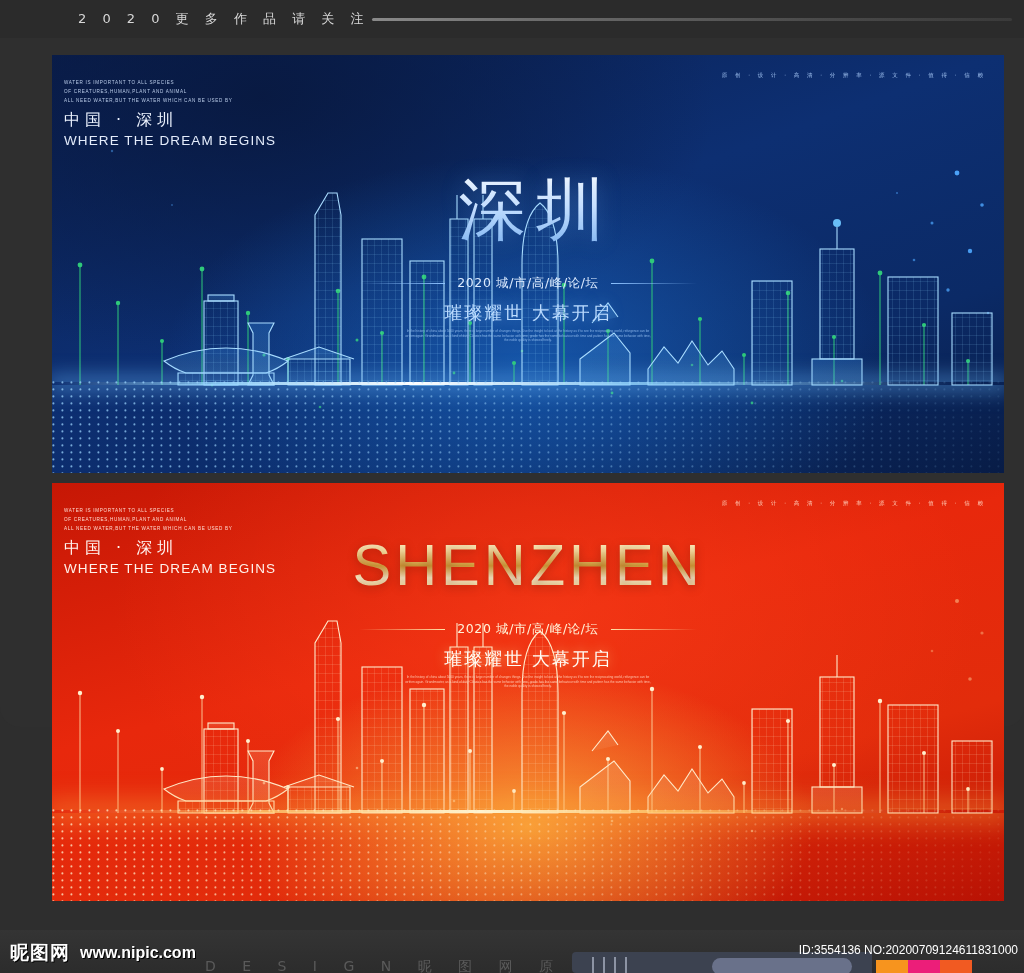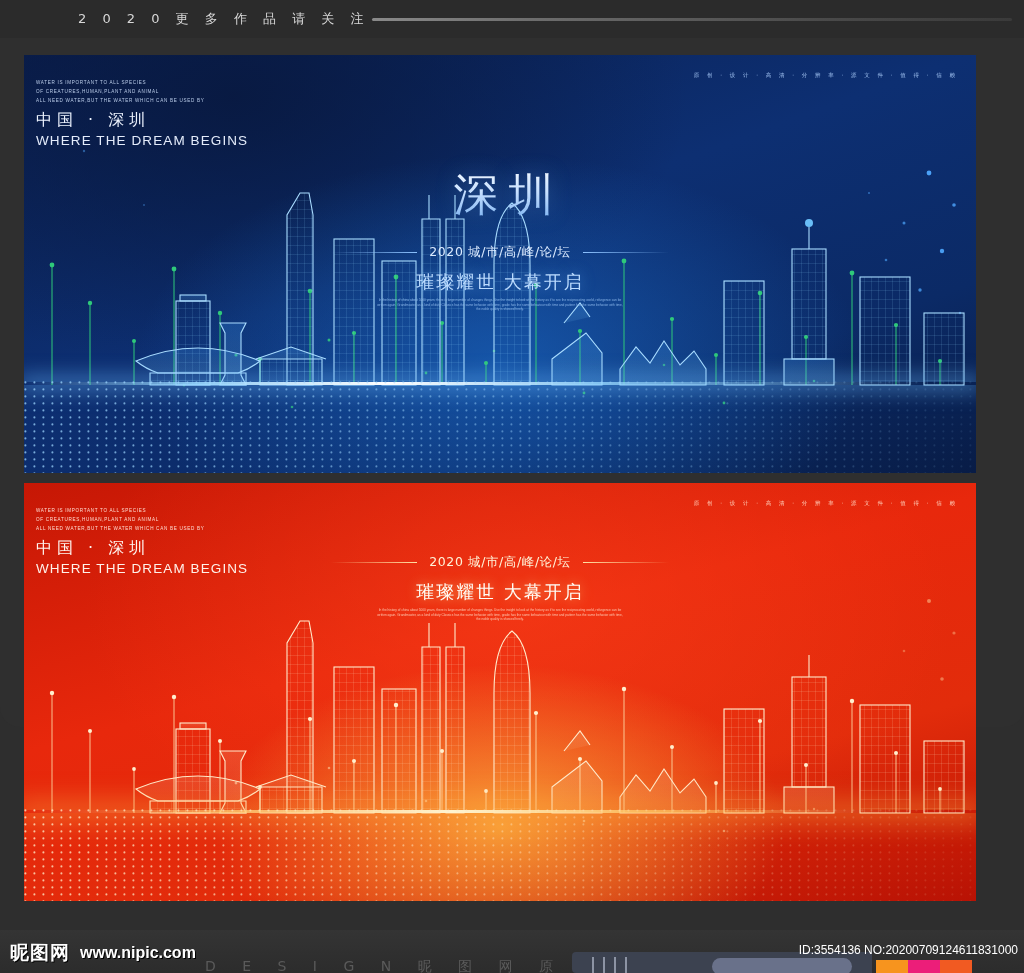--- a/index.html
+++ b/index.html
@@ -19,21 +19,21 @@
     font-size:13px; letter-spacing:6px; color:#d8d8d8;
     white-space:nowrap; font-family:"DejaVu Sans", sans-serif;
   }
   .topbar-rule {
     position:absolute; left:372px; top:18px; width:640px; height:3px;
     background:linear-gradient(90deg,#8a8a8a 0%,#6d6d6d 25%,#4a4a4a 70%,#3a3a3a 100%);
     border-radius:2px;
   }
 
   
-  .banner { position:absolute; left:24px; width:952px; overflow:hidden; }
+  .banner { position:absolute; left:52px; width:952px; overflow:hidden; }
   .banner-inner { position:absolute; inset:0; }
 
   .corner-text {
     position:absolute; left:12px; top:24px; width:330px;
     font-size:4.6px; line-height:8px; letter-spacing:.7px;
     white-space:nowrap; font-family:"Liberation Sans", sans-serif;
   }
   .corner-text div { margin-bottom:1px; }
 
   .cn-city {
@@ -74,21 +74,21 @@
     background:
       radial-gradient(ellipse 520px 300px at 50% 74%, rgba(30,120,220,.55) 0%, rgba(14,60,140,0) 70%),
       radial-gradient(ellipse 700px 420px at 22% 10%, rgba(8,24,62,.85) 0%, rgba(8,24,62,0) 65%),
       linear-gradient(160deg,#0a1f50 0%,#0d2f72 45%,#0b2a66 75%,#081c46 100%);
   }
   #blue-banner .corner-text { color:#b9cbe8; }
   #blue-banner .cn-city { color:#eef4ff; }
   #blue-banner .en-tag { color:#e4ecfb; }
   #blue-banner .top-right-tag { color:#9fc0ef; }
   #blue-banner .big-title {
-    font-size:45px; letter-spacing:10px;
+    font-size:68px; letter-spacing:10px;
     font-family:"DejaVu Sans", sans-serif;
     background:linear-gradient(180deg,#ffffff 0%,#cfe4ff 45%,#6ea9ee 100%);
     -webkit-background-clip:text; background-clip:text; color:transparent;
     text-shadow:0 0 22px rgba(120,190,255,.35);
     padding-left:17px;
   }
   #blue-banner .subline-rule { background:linear-gradient(90deg,rgba(150,200,255,0),#8dc2ff); }
   #blue-banner .subline-rule.r { background:linear-gradient(90deg,#8dc2ff,rgba(150,200,255,0)); }
   #blue-banner .sub-cn { color:#dcebff; }
   #blue-banner .slogan { color:#bcdcff; text-shadow:0 0 14px rgba(110,180,255,.6); }
@@ -454,20 +454,21 @@
     <div class="corner-text">
       <div>WATER IS IMPORTANT TO ALL SPECIES</div>
       <div>OF CREATURES,HUMAN,PLANT AND ANIMAL</div>
       <div>ALL NEED WATER,BUT THE WATER WHICH CAN BE USED BY</div>
     </div>
     <div class="cn-city">中国 · 深圳</div>
     <div class="en-tag">WHERE THE DREAM BEGINS</div>
     <div class="top-right-tag">原 创 · 设 计 · 高 清 · 分 辨 率 · 源 文 件 · 值 得 · 信 赖</div>
 
     <div class="center-block" style="top:48px;">
+      <div class="big-title">SHENZHEN</div>
       <div style="margin-top:18px;">
         <span class="subline-wrap">
           <span class="subline-rule"></span>
           <span class="sub-cn">2020 城/市/高/峰/论/坛</span>
           <span class="subline-rule r"></span>
         </span>
       </div>
       <div class="slogan" style="margin-top:9px;">璀璨耀世 大幕开启</div>
       <div class="para">In the history of china about 5000 years, there is large number of changes things. Use the insight to look at the history as if to see the reciprocating world, refurgence can be written again. Grandmaster, as a kind of duty Classics has the same behavior with time, grade has the same behaviour with time and pattern has the same behavior with time, the noble quality is showed freely.</div>
     </div>

